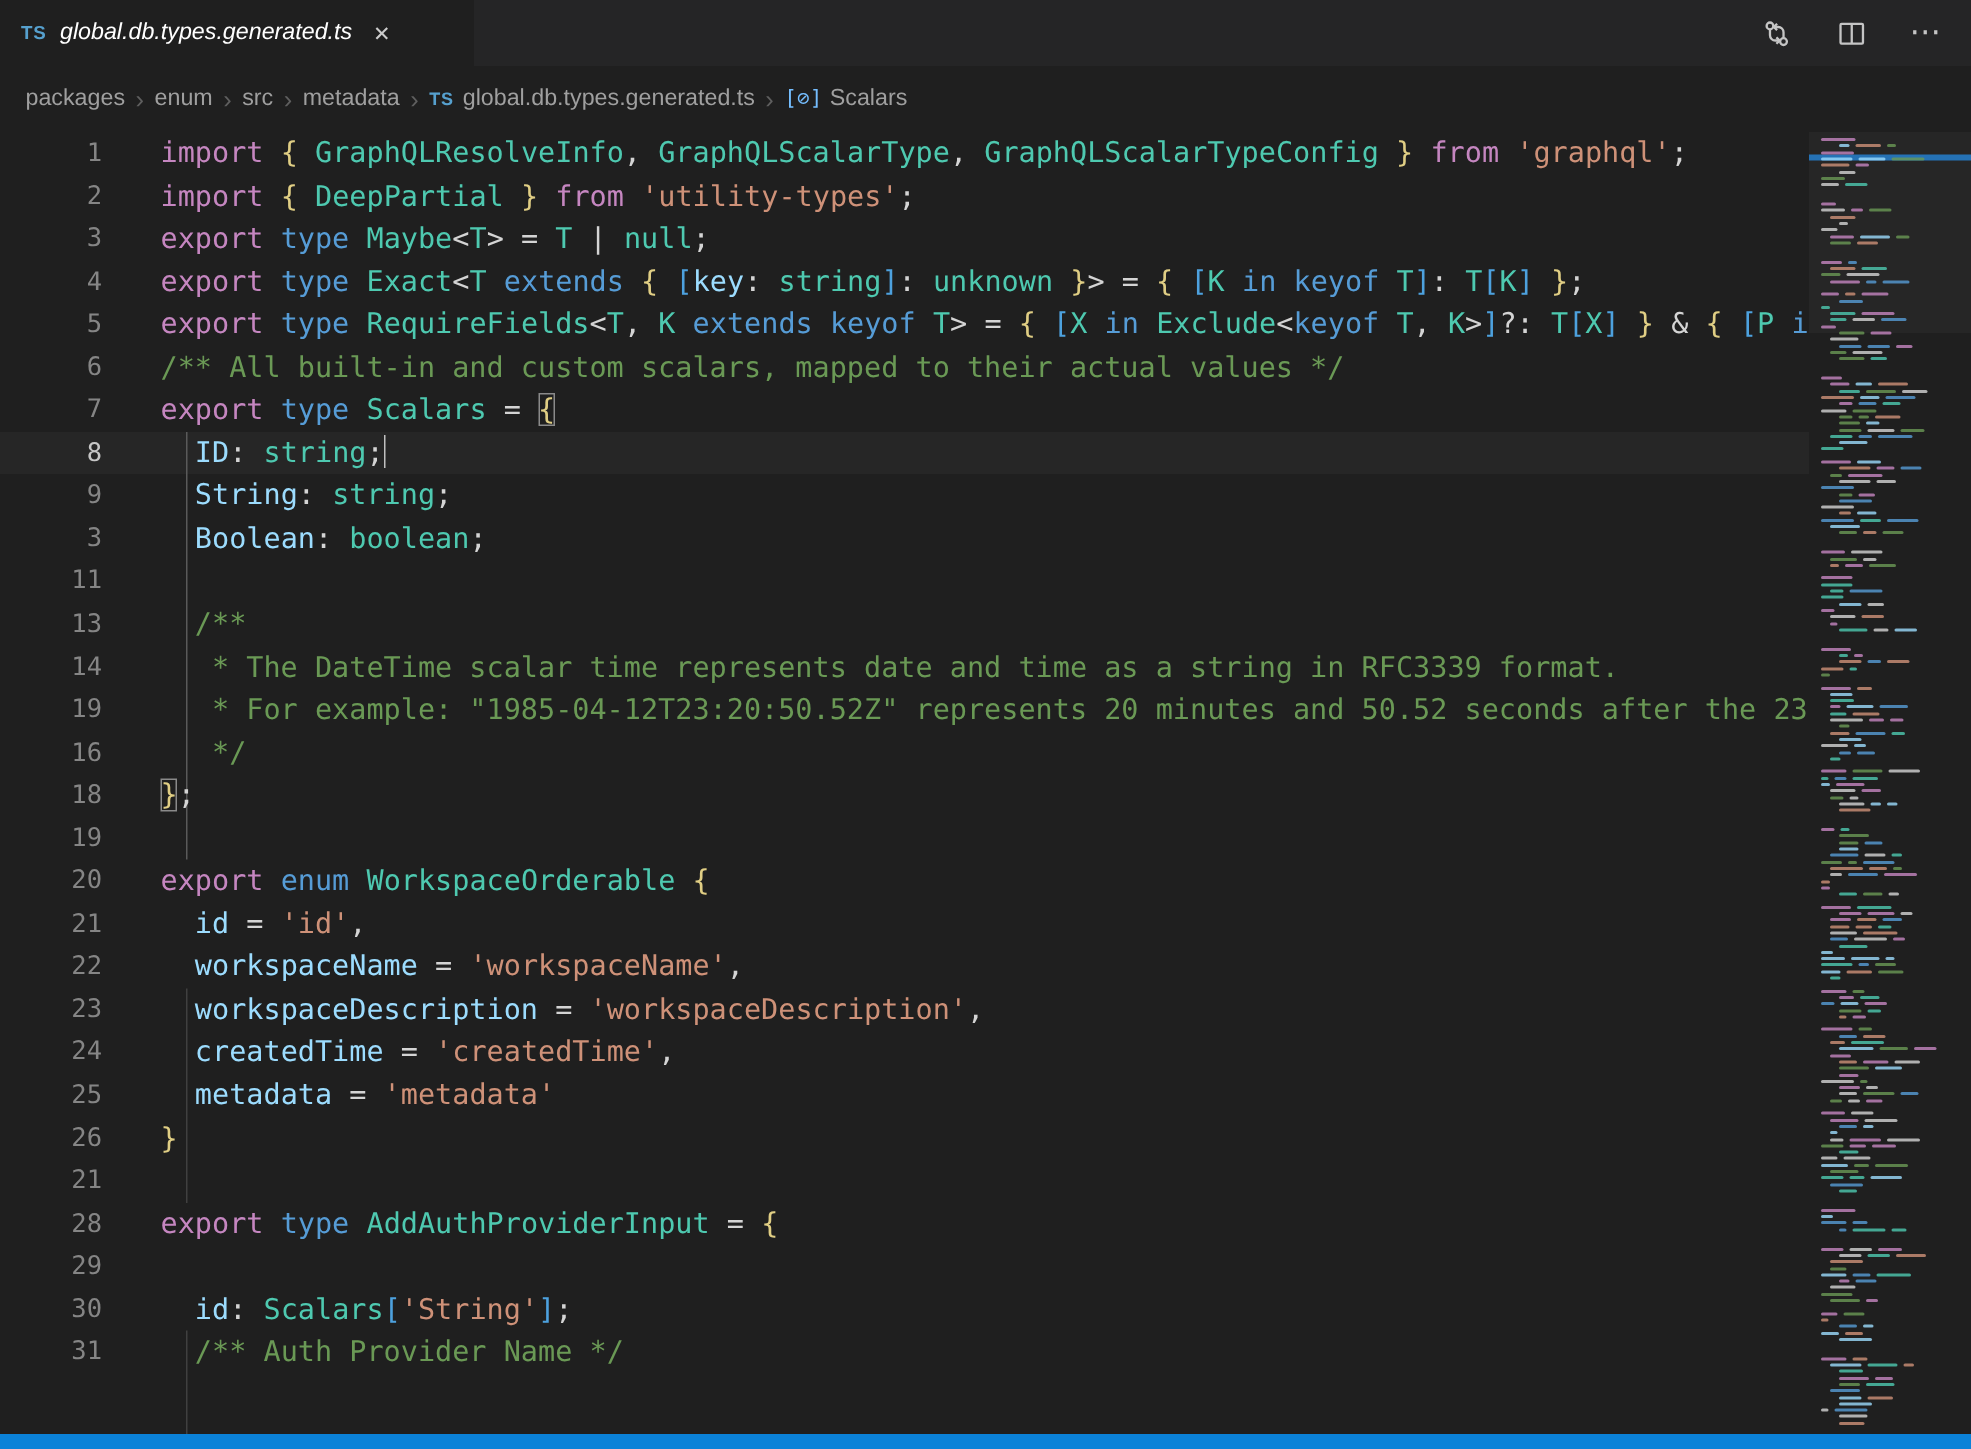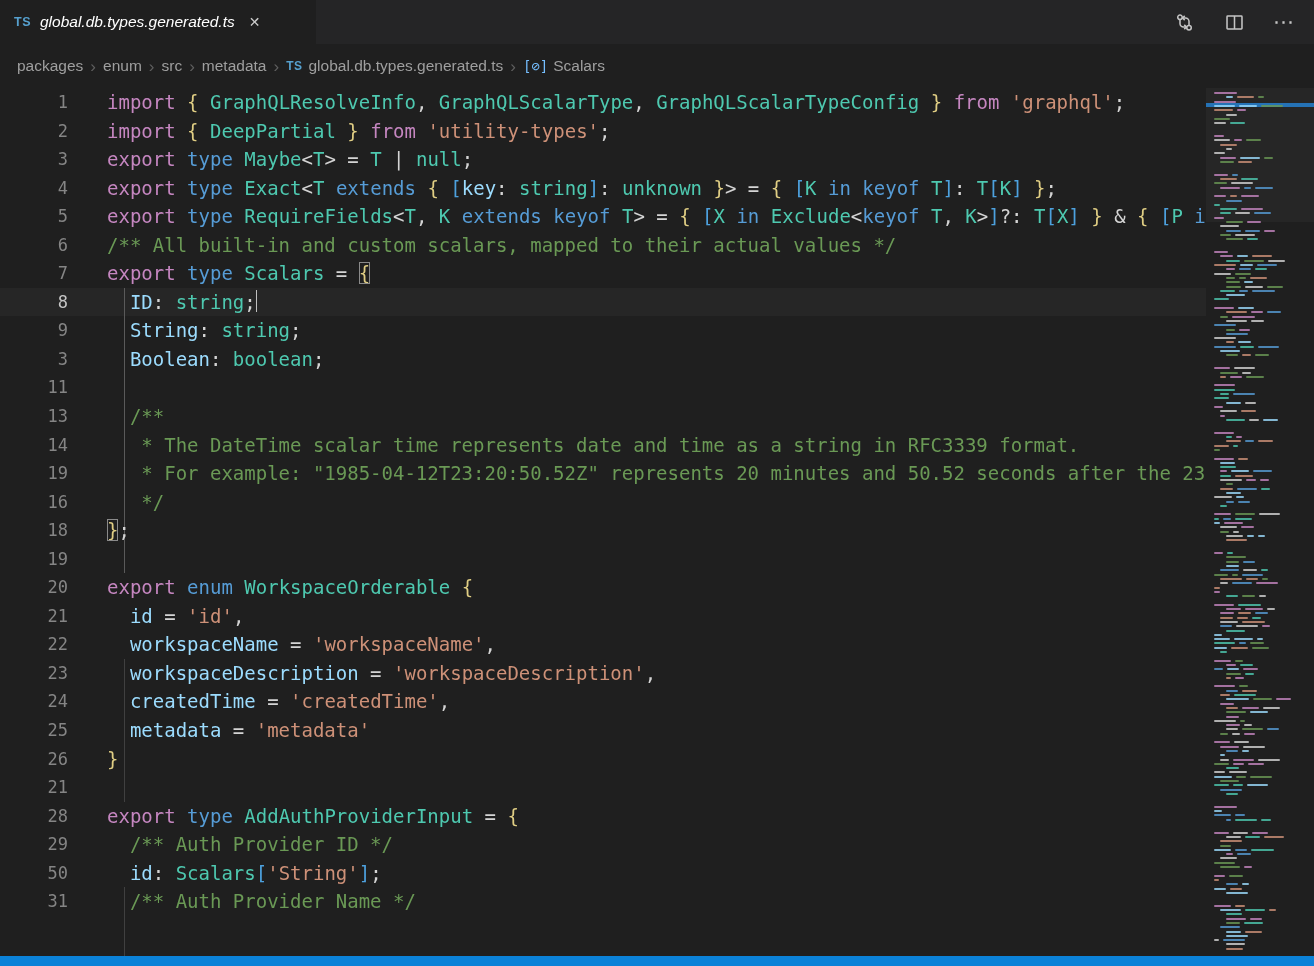--- a/index.html
+++ b/index.html
@@ -137,22 +137,22 @@
       <div class="line"><span class="ln">19</span><span class="lc"></span></div>
       <div class="line"><span class="ln">20</span><span class="lc"><span class="tk-k">export</span><span class="tk-w"> </span><span class="tk-d">enum</span><span class="tk-w"> </span><span class="tk-t">WorkspaceOrderable</span><span class="tk-w"> </span><span class="tk-g">{</span></span></div>
       <div class="line"><span class="ln">21</span><span class="lc"><span class="tk-w">  </span><span class="tk-p">id</span><span class="tk-w"> = </span><span class="tk-s">'id'</span><span class="tk-w">,</span></span></div>
       <div class="line"><span class="ln">22</span><span class="lc"><span class="tk-w">  </span><span class="tk-p">workspaceName</span><span class="tk-w"> = </span><span class="tk-s">'workspaceName'</span><span class="tk-w">,</span></span></div>
       <div class="line"><span class="ln">23</span><span class="lc"><span class="tk-w">  </span><span class="tk-p">workspaceDescription</span><span class="tk-w"> = </span><span class="tk-s">'workspaceDescription'</span><span class="tk-w">,</span></span></div>
       <div class="line"><span class="ln">24</span><span class="lc"><span class="tk-w">  </span><span class="tk-p">createdTime</span><span class="tk-w"> = </span><span class="tk-s">'createdTime'</span><span class="tk-w">,</span></span></div>
       <div class="line"><span class="ln">25</span><span class="lc"><span class="tk-w">  </span><span class="tk-p">metadata</span><span class="tk-w"> = </span><span class="tk-s">'metadata'</span></span></div>
       <div class="line"><span class="ln">26</span><span class="lc"><span class="tk-g">}</span></span></div>
       <div class="line"><span class="ln">21</span><span class="lc"></span></div>
       <div class="line"><span class="ln">28</span><span class="lc"><span class="tk-k">export</span><span class="tk-w"> </span><span class="tk-d">type</span><span class="tk-w"> </span><span class="tk-t">AddAuthProviderInput</span><span class="tk-w"> = </span><span class="tk-g">{</span></span></div>
-      <div class="line"><span class="ln">29</span><span class="lc"><span class="tk-w">  </span><span class="tk-c">/** Auth Provider ID */</span></span></div>
-      <div class="line"><span class="ln">50</span><span class="lc"><span class="tk-w">  </span><span class="tk-p">id</span><span class="tk-w">: </span><span class="tk-t">Scalars</span><span class="tk-u">[</span><span class="tk-s">'String'</span><span class="tk-u">]</span><span class="tk-w">;</span></span></div>
+      <div class="line"><span class="ln">29</span></div>
+      <div class="line"><span class="ln">30</span><span class="lc"><span class="tk-w">  </span><span class="tk-p">id</span><span class="tk-w">: </span><span class="tk-t">Scalars</span><span class="tk-u">[</span><span class="tk-s">'String'</span><span class="tk-u">]</span><span class="tk-w">;</span></span></div>
       <div class="line"><span class="ln">31</span><span class="lc"><span class="tk-w">  </span><span class="tk-c">/** Auth Provider Name */</span></span></div>
     </div>
 </div>
 
 <div class="minimap" id="minimap">
   <div class="mm-slider"></div>
   <div class="mm-curline" style="background: rgb(37, 114, 181);"></div>
 <div class="mm-row" style="top: 4px;">
       <span class="mm-seg" style="left: 0px; width: 22.6015px; background: rgb(197, 134, 192);"></span>
     </div>

